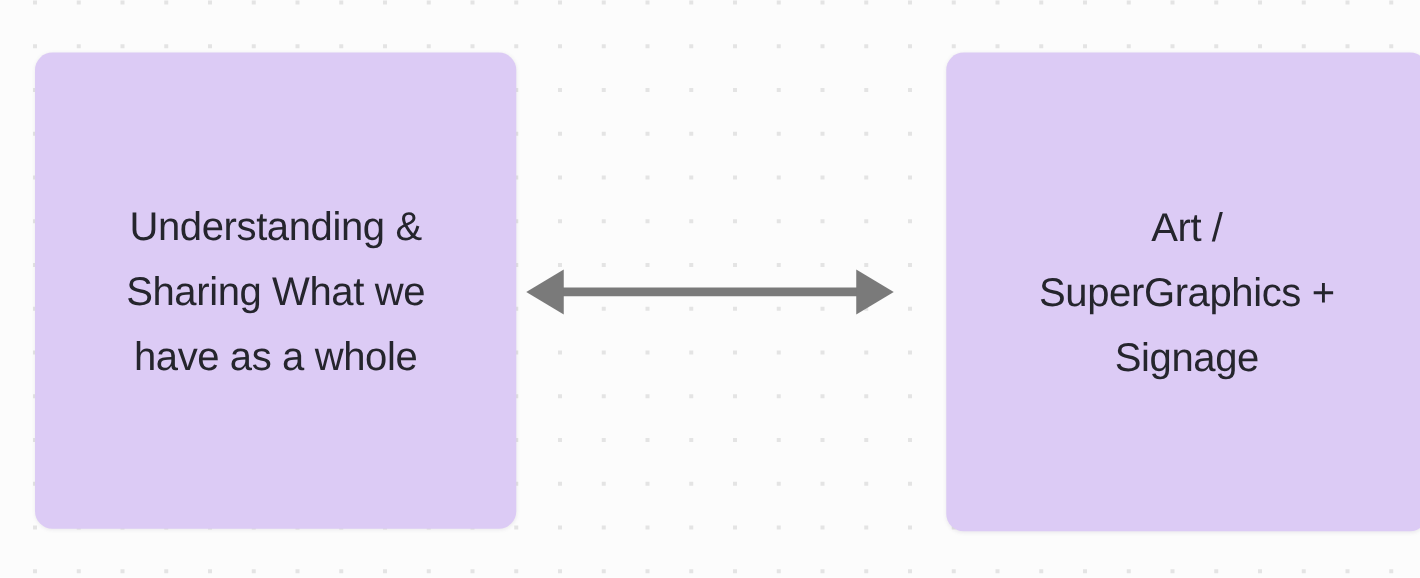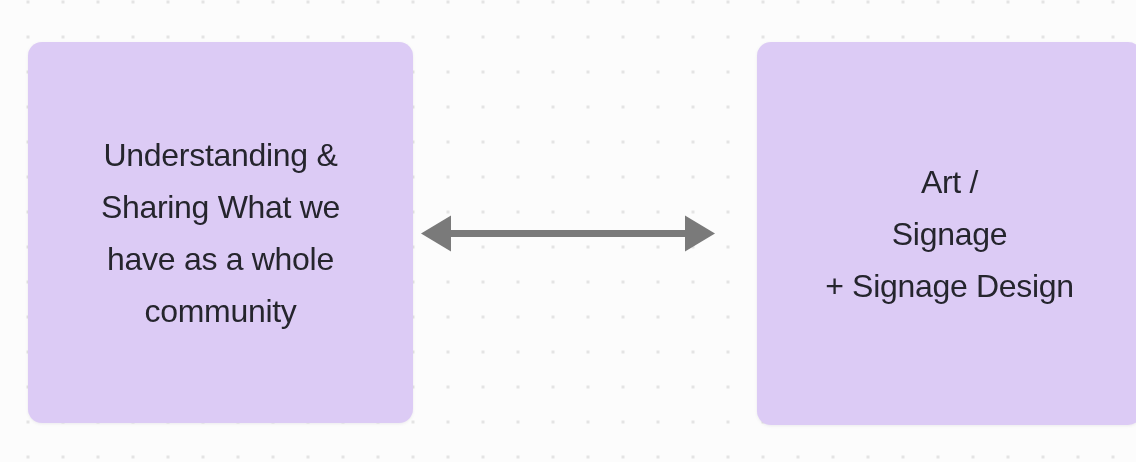--- a/index.html
+++ b/index.html
@@ -58,33 +58,32 @@
 </head>
 <body>
 
 <div class="canvas">
 
   <div class="node node-left">
     <div class="node-text">
       <span class="line">Understanding &amp;</span>
       <span class="line">Sharing What we</span>
       <span class="line">have as a whole</span>
-      <span class="line">community</span>
     </div>
   </div>
 
   <div class="connector">
     <svg viewBox="0 0 296 45">
       <rect class="arrow-shape" x="28" y="19" width="240" height="7"></rect>
       <polygon class="arrow-shape" points="1,22.5 31,4.5 31,40.5"></polygon>
       <polygon class="arrow-shape" points="295,22.5 265,4.5 265,40.5"></polygon>
     </svg>
   </div>
 
   <div class="node node-right">
     <div class="node-text">
       <span class="line">Art /</span>
+      <span class="line">SuperGraphics +</span>
       <span class="line">Signage</span>
-      <span class="line">+ Signage Design</span>
     </div>
   </div>
 
 </div>
 
 </body></html>

